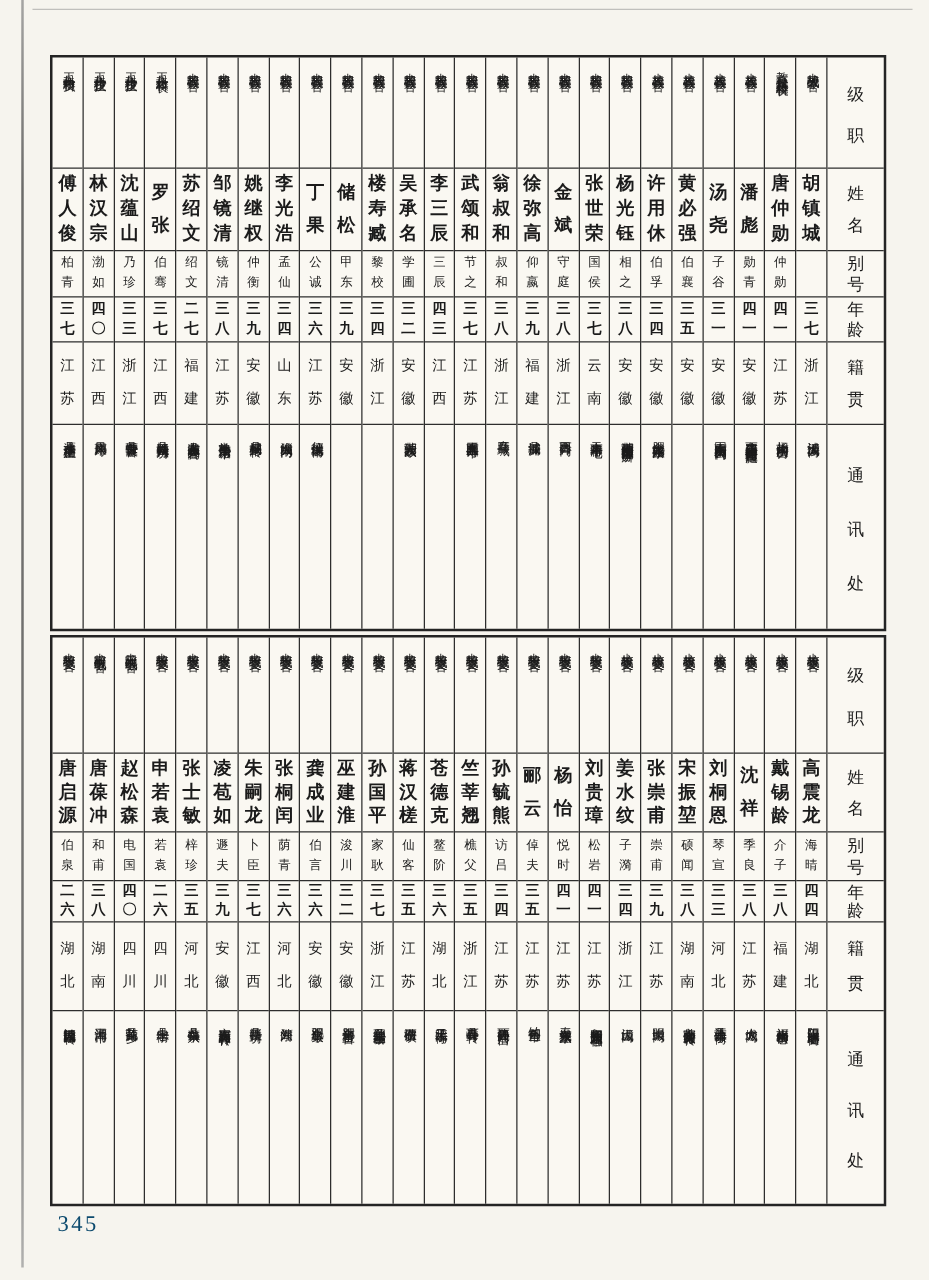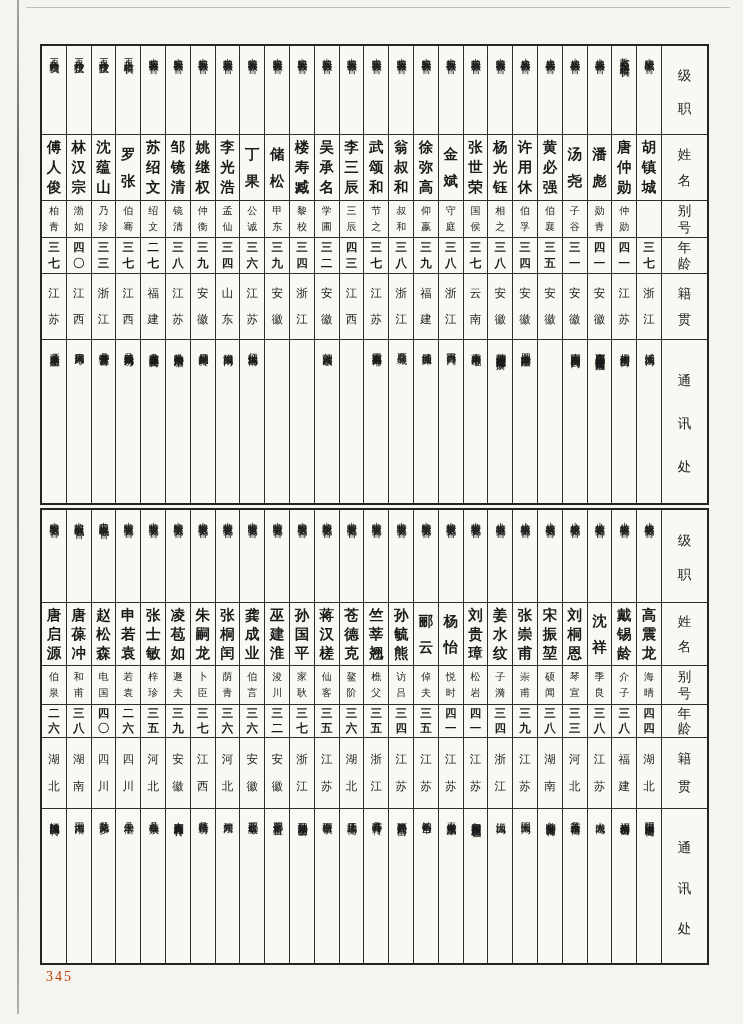--- a/index.html
+++ b/index.html
@@ -66,21 +66,21 @@
     height:100%;width:100%;
   }
   .ch{display:block;line-height:1;}
   .name .ch{font-size:14.5px;font-weight:700;}
   .alias .ch{font-size:10px;}
   .age .ch{font-size:11.5px;font-weight:600;}
   .origin .ch{font-size:11.5px;}
   .hc .ch{font-size:13.5px;font-weight:400;letter-spacing:0;}
   .page-num{
     position:absolute;left:46px;top:969px;
-    font-size:14px;letter-spacing:2px;color:#c2410c;text-align:right;
+    font-size:18px;letter-spacing:2px;color:#0c4a6e;text-align:right;
   }
 </style>
 </head>
 <body>
 
 <div class="scan-gutter"></div>
 <div class="scan-topline"></div>
 
 <div class="otable t1" id="table-0">
   <div class="col header-col">

